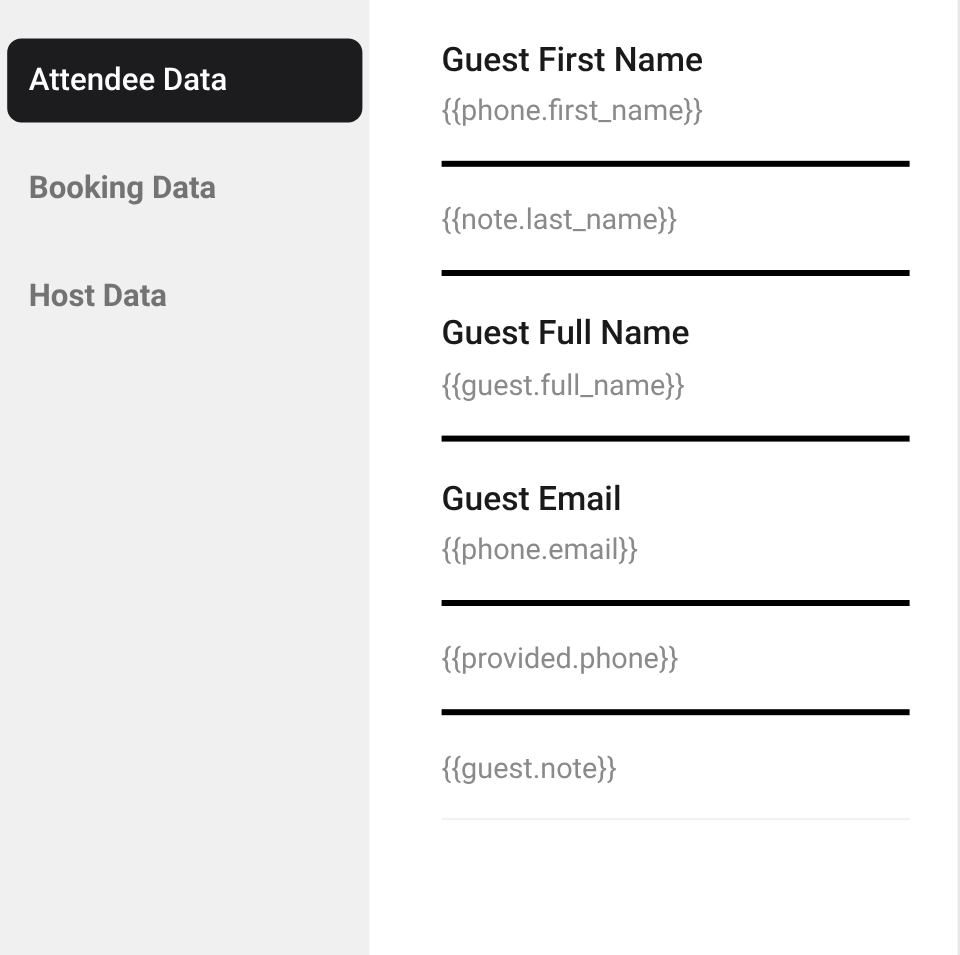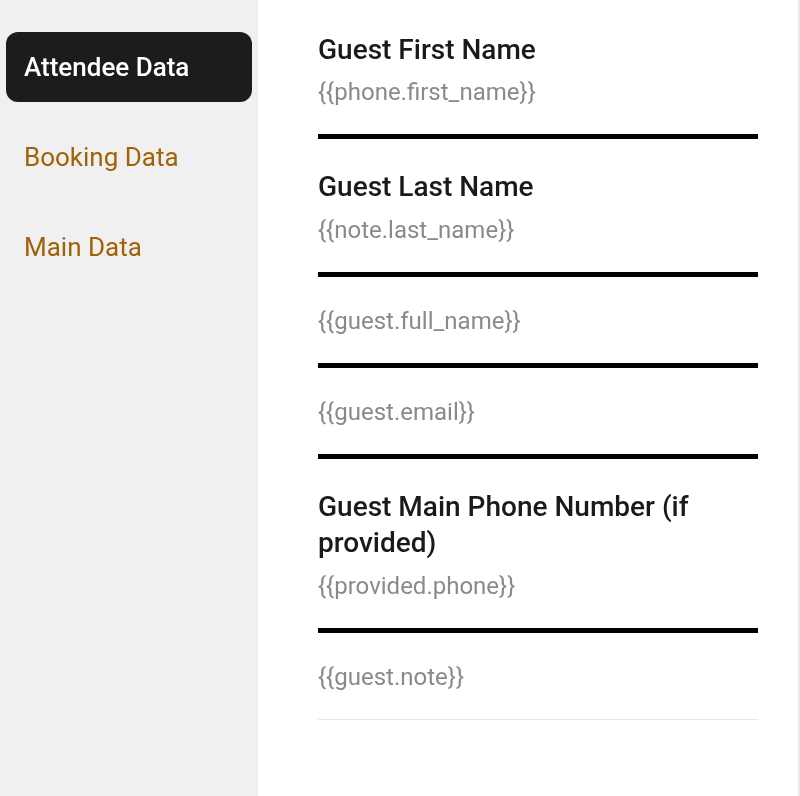--- a/index.html
+++ b/index.html
@@ -9,30 +9,30 @@
     }
     body {
       font-family: -apple-system, BlinkMacSystemFont, "Segoe UI", Roboto, Helvetica, Arial, sans-serif;
       background: #fff;
       width: 800px;
       height: 796px;
       display: flex;
       overflow: hidden;
     }
     .sidebar {
-      width: 258px;
+      width: 308px;
       background: #f0f0f0;
       padding: 32px 6px 0 6px;
       flex-shrink: 0;
     }
     .sidebar-item {
       padding: 20px 18px;
       font-size: 26px;
-      font-weight: 400;
-      color: #a16207;
+      font-weight: 700;
+      color: #737373;
       border-radius: 12px;
       margin-bottom: 20px;
       cursor: pointer;
     }
     .sidebar-item.active {
       background: #1c1c1e;
       color: #fff;
       font-weight: 500;
     }
     .main {
@@ -73,47 +73,47 @@
 <body>
 
 <div class="sidebar">
   <div class="sidebar-item active">
     <span>Attendee Data</span>
   </div>
   <div class="sidebar-item">
     <span>Booking Data</span>
   </div>
   <div class="sidebar-item">
-    <span>Main Data</span>
+    <span>Host Data</span>
   </div>
 </div>
 
 <div class="main">
   <div class="main-inner">
 
     <div class="field-row">
       <div class="field-title">Guest First Name</div>
       <div class="field-token">{{phone.first_name}}</div>
     </div>
 
     <div class="field-row">
-      <div class="field-title">Guest Last Name</div>
       <div class="field-token">{{note.last_name}}</div>
     </div>
 
     <div class="field-row">
+      <div class="field-title">Guest Full Name</div>
       <div class="field-token">{{guest.full_name}}</div>
     </div>
 
     <div class="field-row">
-      <div class="field-token">{{guest.email}}</div>
+      <div class="field-title">Guest Email</div>
+      <div class="field-token">{{phone.email}}</div>
     </div>
 
     <div class="field-row">
-      <div class="field-title">Guest Main Phone Number (if provided)</div>
       <div class="field-token">{{provided.phone}}</div>
     </div>
 
     <div class="field-row">
       <div class="field-token">{{guest.note}}</div>
     </div>
 
   </div>
 </div>
 

